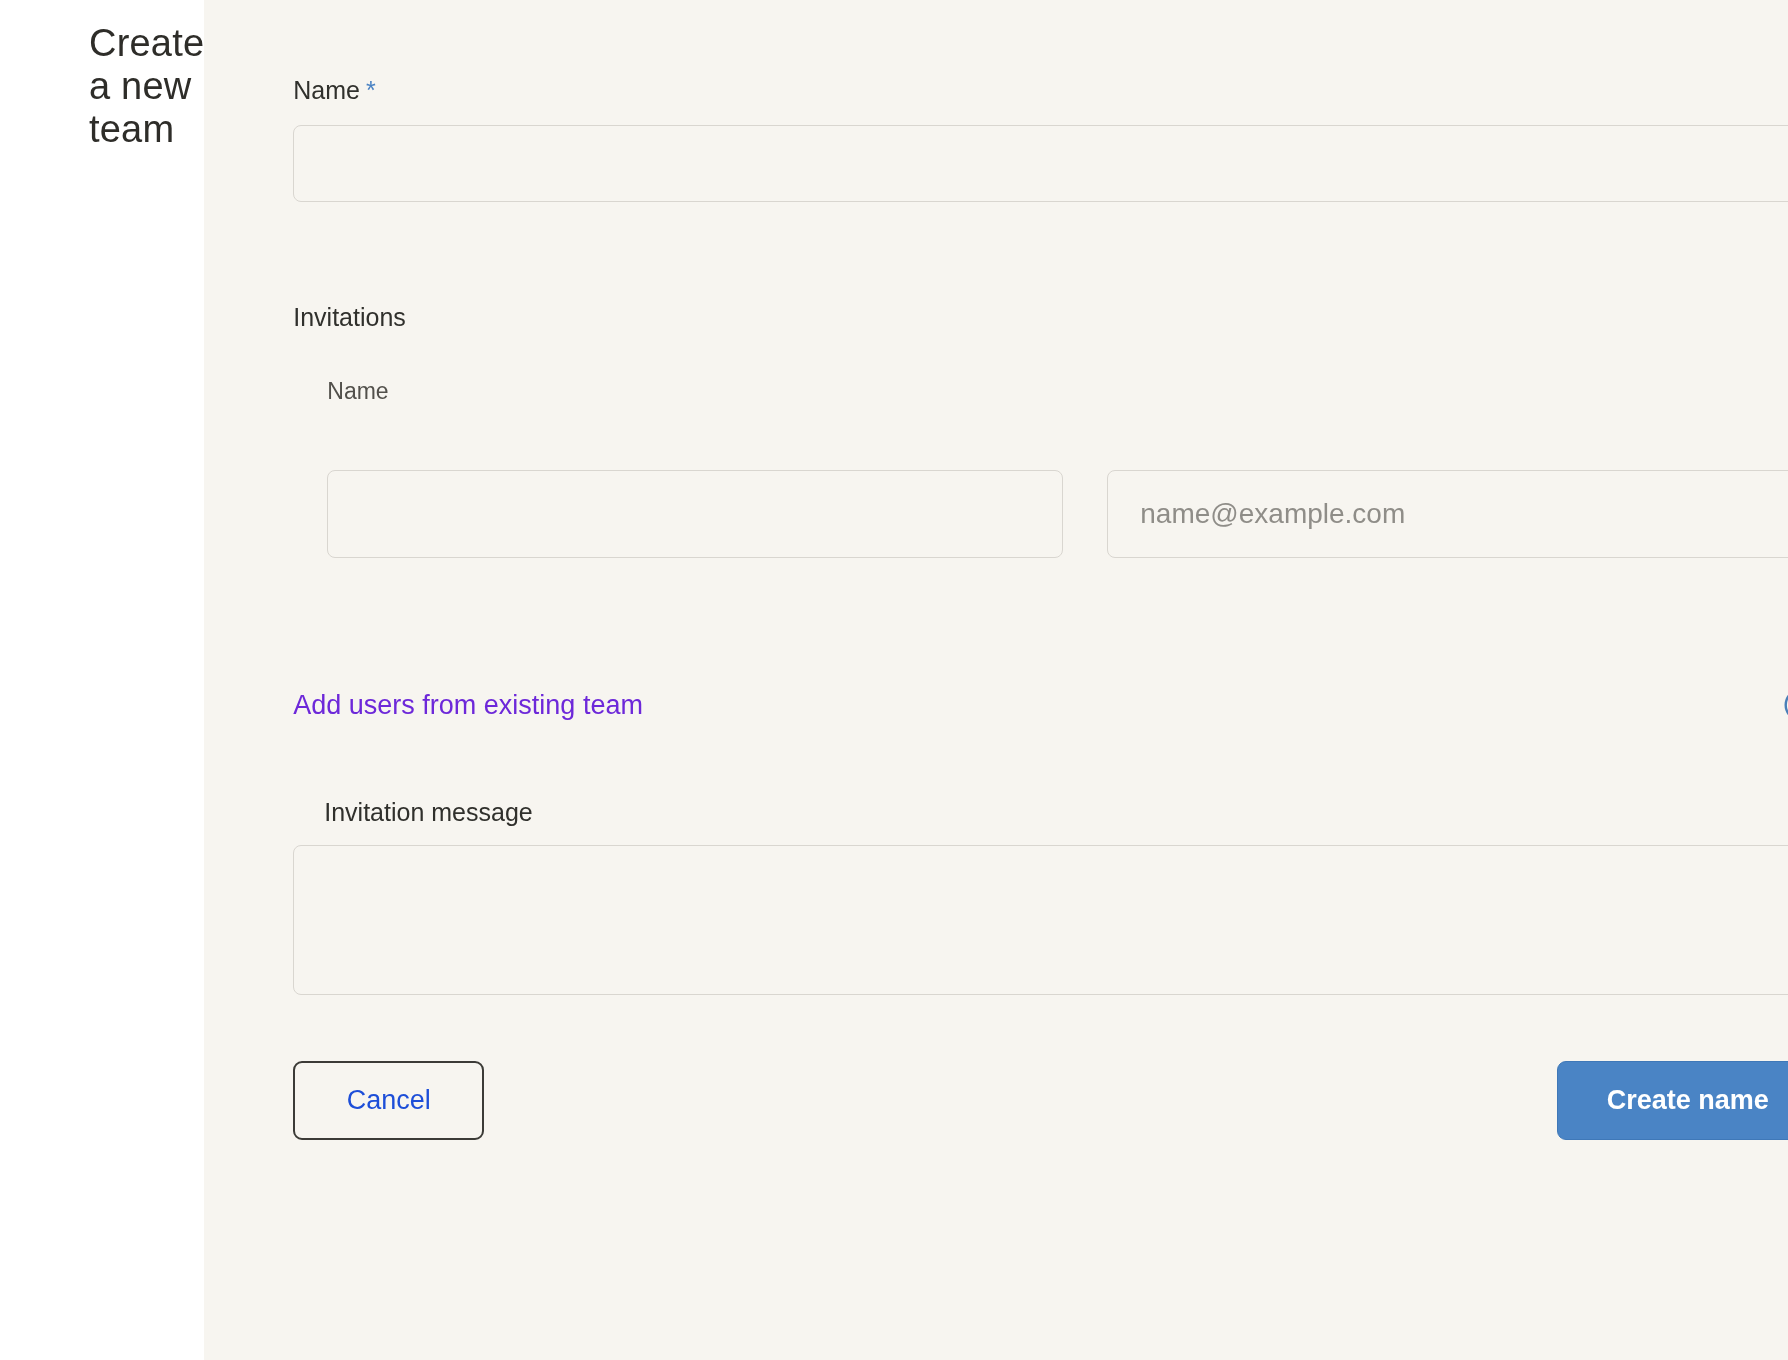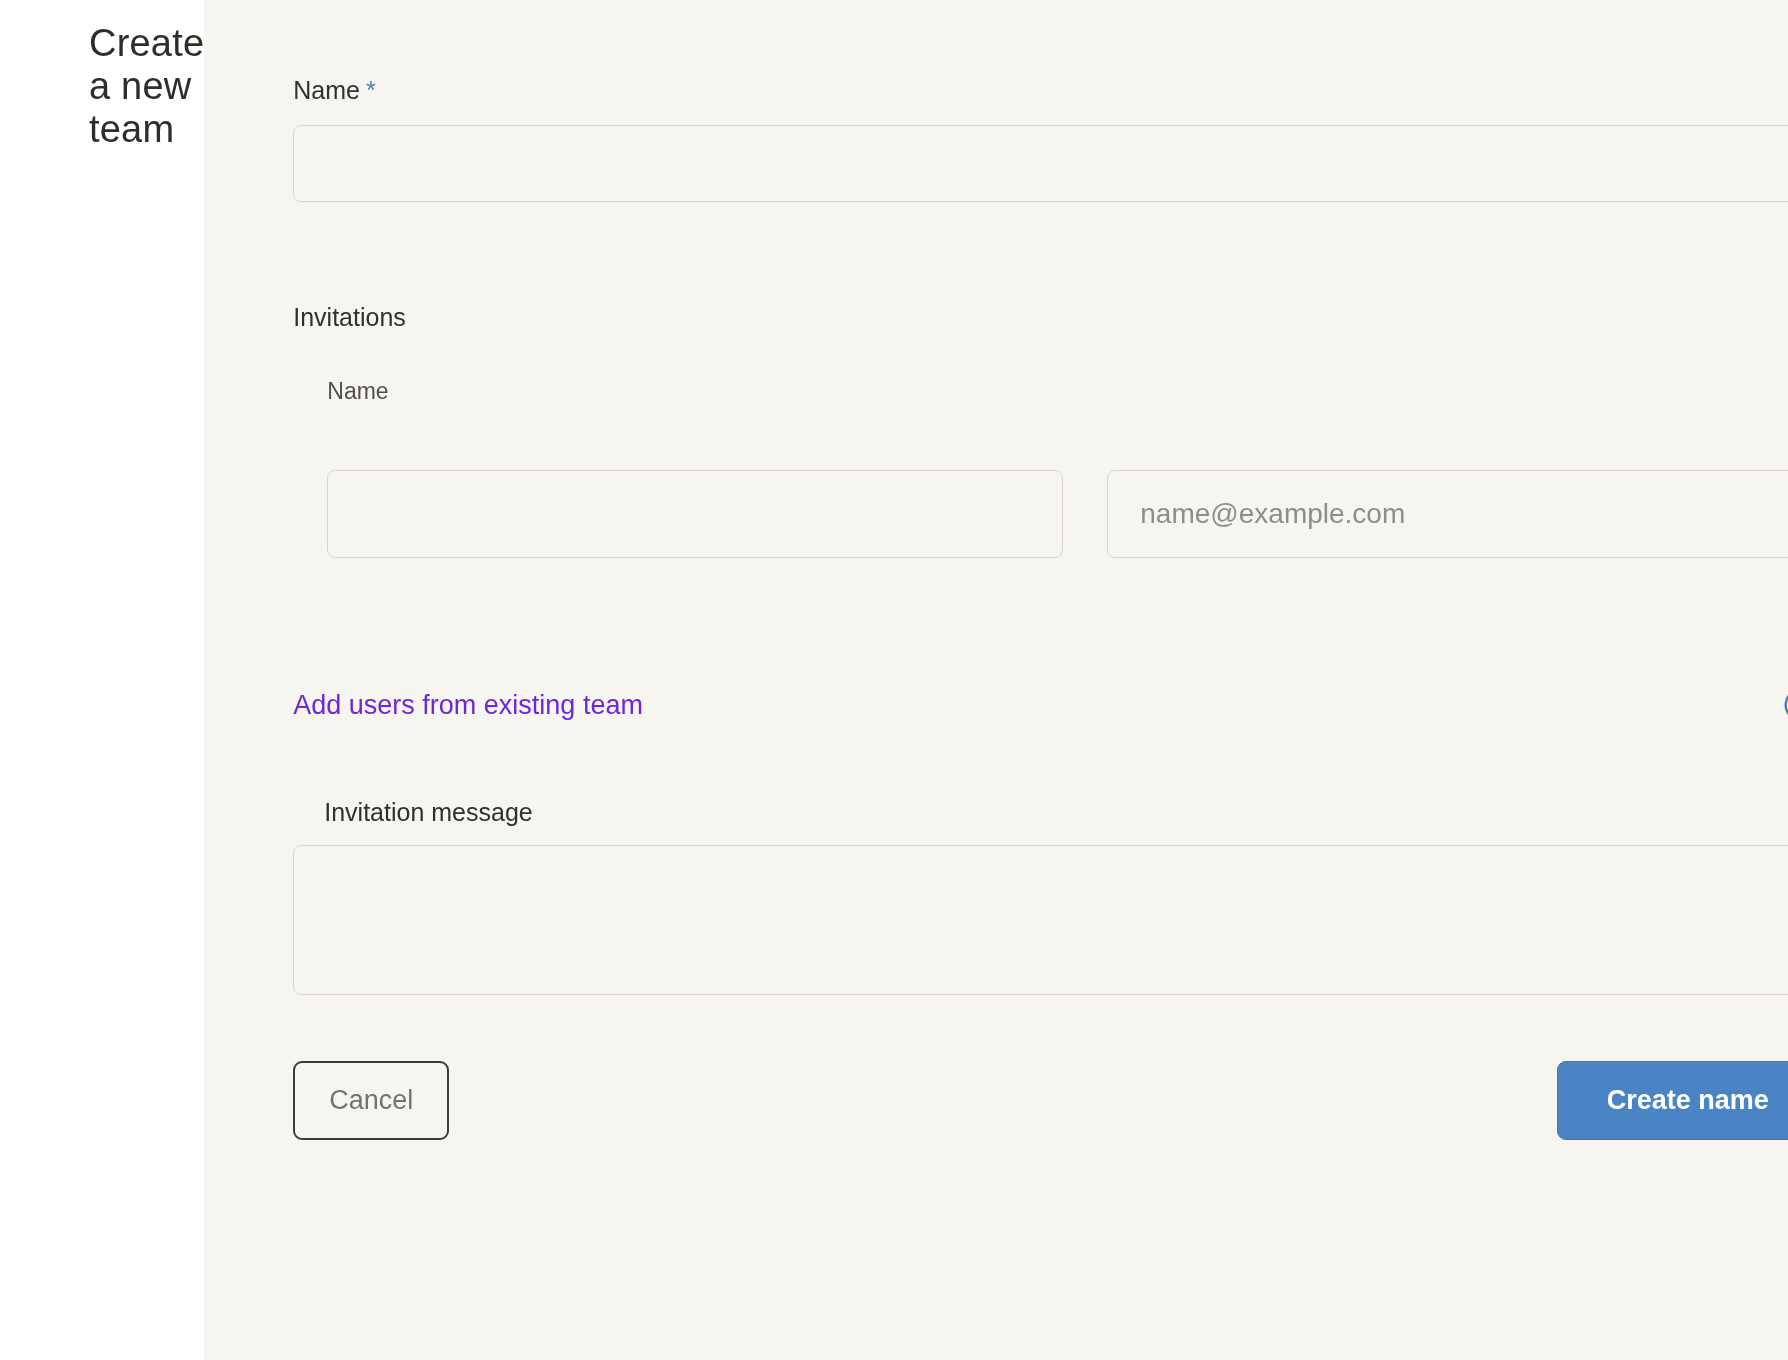--- a/index.html
+++ b/index.html
@@ -150,24 +150,24 @@
     align-items: center;
   }
   .btn {
     font-family: "Liberation Sans", sans-serif;
     height: 79px;
     border-radius: 9px;
     font-size: 27px;
     cursor: pointer;
   }
   .btn-cancel {
-    width: 156px;
+    width: 191px;
     background: transparent;
     border: 2px solid #3c3b37;
-    color: #737373;
+    color: #1d4ed8;
     font-weight: 500;
   }
   .btn-create {
     width: 261px;
     background: #4a84c5;
     border: 1px solid #3f78b8;
     color: #ffffff;
     font-weight: 700;
   }
 

